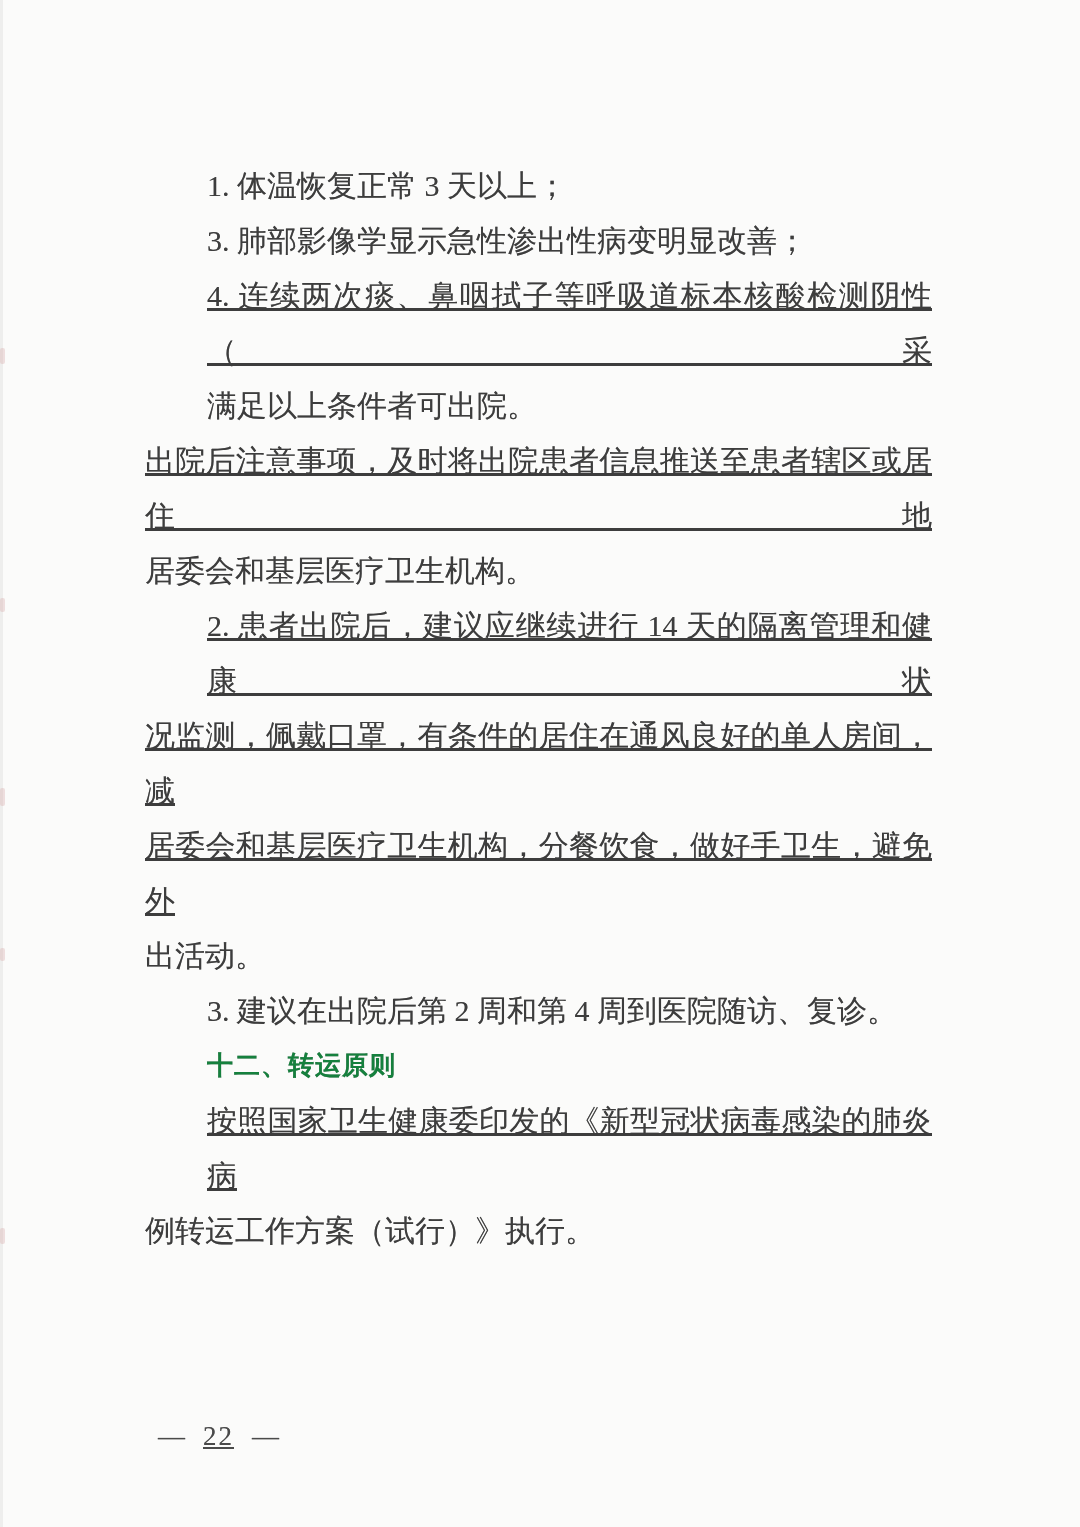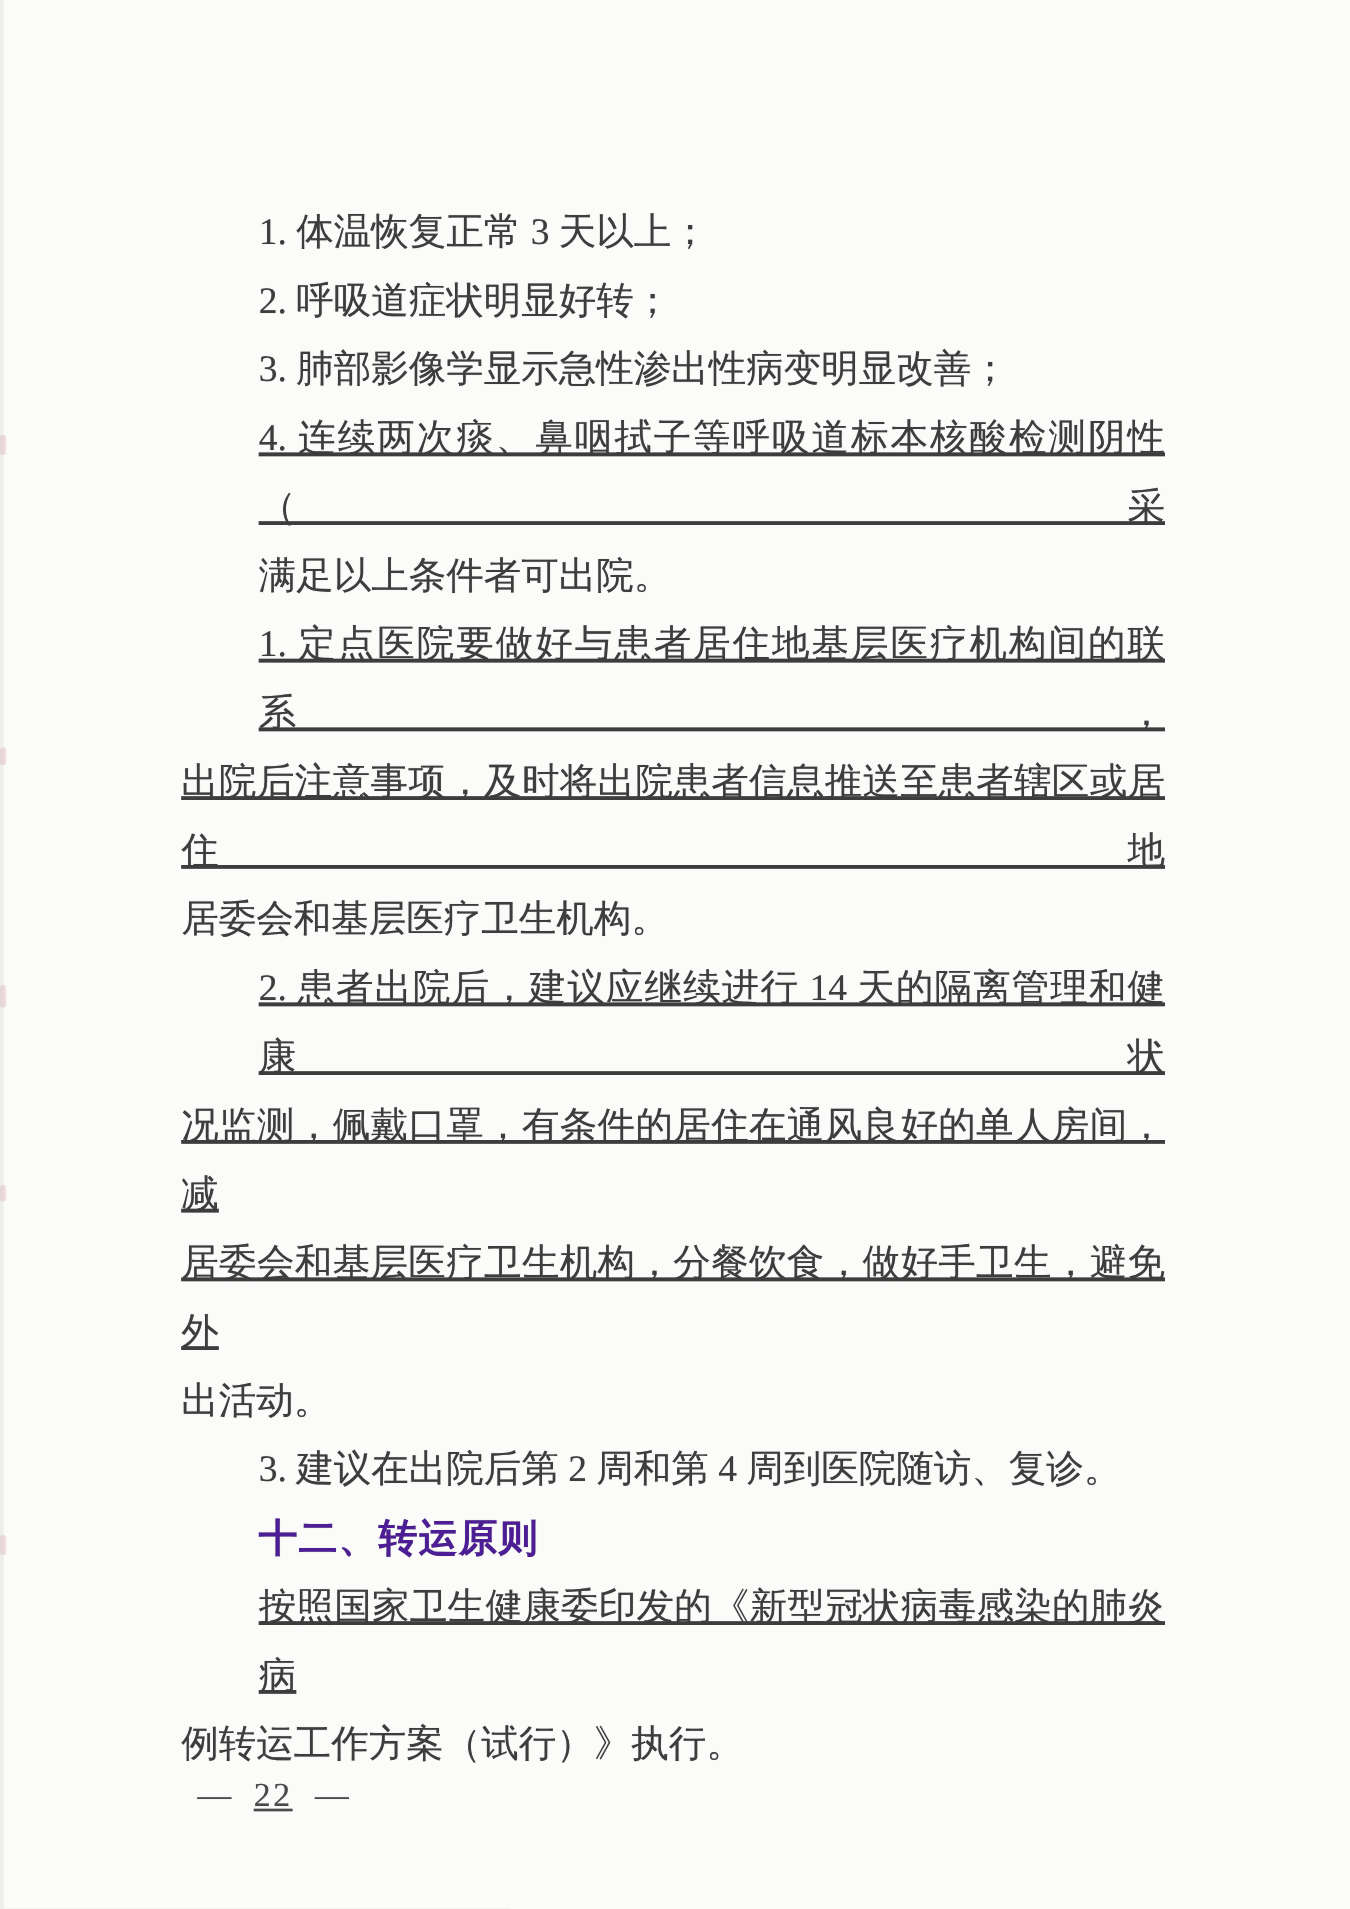--- a/index.html
+++ b/index.html
@@ -41,22 +41,22 @@
     white-space: normal;
     text-align: justify;
     text-align-last: justify;
     text-justify: inter-character;
     text-decoration: underline;
   }
   .line.indent { padding-left: 62px; }
   .line.heading {
     font-family: "Liberation Sans", "DejaVu Sans", sans-serif;
     font-weight: 700;
-    font-size: 31px;
-    color: #4c1d95;
+    font-size: 26px;
+    color: #15803d;
     letter-spacing: 1px;
   }
   .footer {
     position: absolute;
     left: 158px;
     top: 1421px;
     font-size: 27px;
     color: #4a4a4a;
     text-shadow: 0 0 0.6px rgba(70,70,70,0.5);
     display: flex;
@@ -73,25 +73,23 @@
     pointer-events: none;
   }
 </style>
 </head>
 <body>
 
 <div class="page">
 
   <div class="content">
       <div class="line indent">1. 体温恢复正常 3 天以上；</div>
-      <div class="line indent">2. 呼吸道症状明显好转；</div>
       <div class="line indent">3. 肺部影像学显示急性渗出性病变明显改善；</div>
       <div class="line indent justifiable">4. 连续两次痰、鼻咽拭子等呼吸道标本核酸检测阴性（采</div>
       <div class="line indent">满足以上条件者可出院。</div>
-      <div class="line indent justifiable">1. 定点医院要做好与患者居住地基层医疗机构间的联系，</div>
       <div class="line justifiable">出院后注意事项，及时将出院患者信息推送至患者辖区或居住地</div>
       <div class="line">居委会和基层医疗卫生机构。</div>
       <div class="line indent justifiable">2. 患者出院后，建议应继续进行 14 天的隔离管理和健康状</div>
       <div class="line justifiable">况监测，佩戴口罩，有条件的居住在通风良好的单人房间，减</div>
       <div class="line justifiable">居委会和基层医疗卫生机构，分餐饮食，做好手卫生，避免外</div>
       <div class="line">出活动。</div>
       <div class="line indent">3. 建议在出院后第 2 周和第 4 周到医院随访、复诊。</div>
       <div class="line indent heading" style="letter-spacing: 1px;">十二、转运原则</div>
       <div class="line indent justifiable">按照国家卫生健康委印发的《新型冠状病毒感染的肺炎病</div>
       <div class="line">例转运工作方案（试行）》执行。</div>

